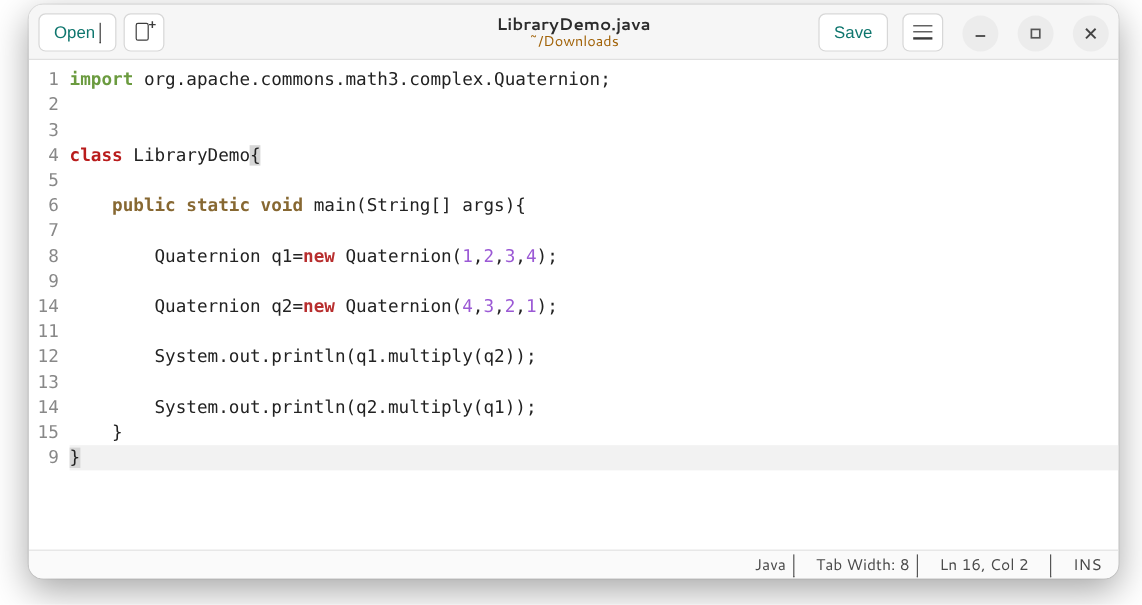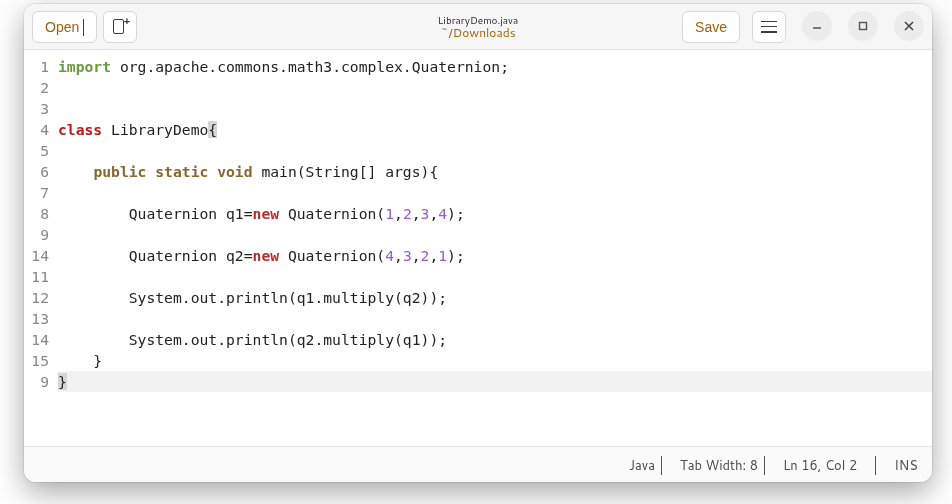--- a/index.html
+++ b/index.html
@@ -35,35 +35,35 @@
   }
   .tb-left { display: flex; gap: 6px; align-items: center; }
   .tb-center {
     position: absolute;
     left: 50%;
     top: 50%;
     transform: translate(-50%,-50%);
     text-align: center;
     line-height: 1.1;
   }
-  .tb-title { font-weight: 400; font-size: 10px; color: #2c2c2c; }
+  .tb-title { font-weight: 700; font-size: 14px; color: #2c2c2c; }
   .tb-sub { font-size: 12px; color: #a16207; }
-  .tb-right { margin-left: auto; display: flex; gap: 12px; align-items: flex-start; padding-left: 28px; }
+  .tb-right { margin-left: auto; display: flex; gap: 12px; align-items: flex-end; padding-left: 28px; }
   .btn {
     display: inline-flex;
     align-items: center;
     justify-content: center;
     gap: 4px;
     height: 32px;
     padding: 0 12px;
     background: #fff;
     border: 1px solid #d7d7d7;
     border-radius: 6px;
     font-size: 14px;
-    color: #a16207;
+    color: #0f766e;
     cursor: pointer;
     font-weight: 500;
   }
   .btn.icon-only { width: 34px; padding: 0; }
   .winctl {
     width: 30px; height: 30px;
     border-radius: 50%;
     background: #ececec;
     display: inline-flex;
     align-items: center;
@@ -124,21 +124,21 @@
   .code .row { height: 21px; display: block; }
   .code .hl-row { background: #f2f2f2; }
   .kw-import { color: #6b9b3f; font-weight: 700; }
   .kw-class { color: #b91c1c; font-weight: 600; }
   .kw-mod { color: #876832; font-weight: 600; }
   .kw-new { color: #b82e2e; font-weight: 600; }
   .num { color: #9b59d5; }
   .bracket-hl { background: #d6d6d6; }
 
   .statusbar {
-    height: 36px;
+    height: 24px;
     border-top: 1px solid #e3e3e3;
     display: flex;
     align-items: center;
     justify-content: flex-end;
     gap: 18px;
     padding: 0 14px;
     font-size: 13px;
     color: #4a4a4a;
     background: #fafafa;
   }

